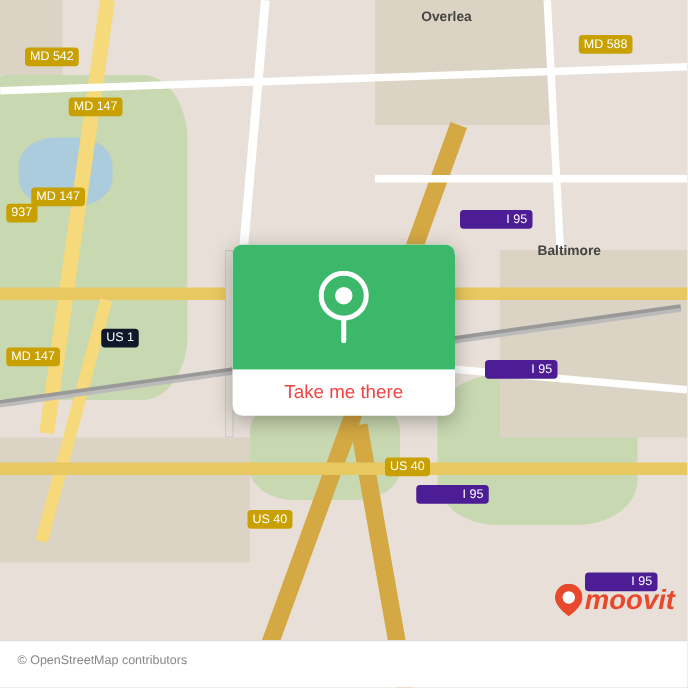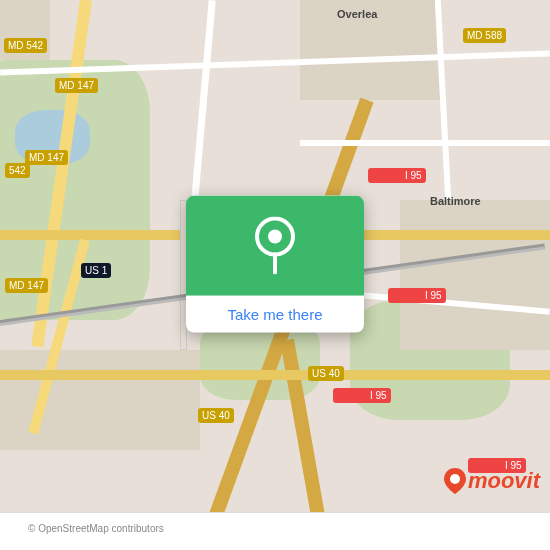--- a/index.html
+++ b/index.html
@@ -47,21 +47,21 @@
       background: #ddd5c8;
     }
 
     
     #info-bar {
       position: absolute;
       bottom: 0;
       left: 0;
       right: 0;
       background: white;
-      padding: 10px 14px 12px 28px;
+      padding: 10px 14px 12px 14px;
       border-top: 1px solid #ddd;
       z-index: 100;
     }
 
     #copyright {
       font-size: 10px;
       color: #888;
       margin-bottom: 4px;
     }
 
@@ -90,21 +90,21 @@
       display: flex;
       justify-content: center;
       align-items: center;
       height: 100px;
     }
 
     #popup-label {
       padding: 10px 14px;
       font-size: 15px;
       font-weight: 500;
-      color: #3b82f6;
+      color: #ef4444;
       text-align: center;
       cursor: pointer;
     }
 
     
     #popup-card::after {
       content: '';
       position: absolute;
       bottom: -10px;
       left: 50%;
@@ -128,21 +128,21 @@
       z-index: 10;
       white-space: nowrap;
     }
 
     .road-shield-yellow {
       background: #c8a000;
       color: white;
     }
 
     .road-shield-blue {
-      background: #ef4444;
+      background: #4c1d95;
       color: white;
       padding-left: 37px;
     }
 
     
     .map-label {
       position: absolute;
       font-size: 11px;
       color: #444;
       font-weight: bold;
@@ -199,25 +199,25 @@
   <div style="position:absolute;top:0;left:200px;width:7px;height:200px;background:#fff;transform:rotate(5deg);"></div>
   <div style="position:absolute;top:60px;left:0;width:550px;height:6px;background:#fff;transform:rotate(-2deg);"></div>
   <div style="position:absolute;top:140px;left:300px;width:250px;height:6px;background:#fff;"></div>
   <div style="position:absolute;top:300px;left:350px;width:200px;height:6px;background:#fff;transform:rotate(5deg);"></div>
   <div style="position:absolute;top:200px;left:180px;width:7px;height:150px;background:#e8e0d8;border:1px solid #ccc;"></div>
   <div style="position:absolute;top:0;left:440px;width:6px;height:200px;background:#fff;transform:rotate(-3deg);"></div>
 
   <div style="position:absolute;top:320px;left:0;width:550px;height:5px;background:#999;transform:rotate(-8deg);transform-origin:left center;"></div>
   <div style="position:absolute;top:320px;left:0;width:550px;height:3px;background:#bbb;transform:rotate(-8deg);transform-origin:left center;margin-top:3px;"></div>
 
-  <div class="road-shield road-shield-yellow" style="top:38px;left:4px;text-align:right;">MD 542</div>
+  <div class="road-shield road-shield-yellow" style="top:38px;left:20px;text-align:right;">MD 542</div>
   <div class="road-shield road-shield-yellow" style="top:78px;left:55px;">MD 147</div>
   <div class="road-shield road-shield-yellow" style="top:150px;left:25px;">MD 147</div>
   <div class="road-shield road-shield-yellow" style="top:278px;left:5px;">MD 147</div>
-  <div class="road-shield road-shield-yellow" style="top:163px;left:5px;">542</div>
+  <div class="road-shield road-shield-yellow" style="top:163px;left:5px;">937</div>
   <div class="road-shield" style="top:263px;left:81px;background:#0f172a;">US 1</div>
   <div class="road-shield road-shield-blue" style="top:168px;left:368px;">I 95</div>
   <div class="road-shield road-shield-blue" style="top:288px;left:388px;">I 95</div>
   <div class="road-shield road-shield-blue" style="top:388px;left:333px;">I 95</div>
   <div class="road-shield road-shield-blue" style="top:458px;left:468px;">I 95</div>
   <div class="road-shield road-shield-yellow" style="top:366px;left:308px;">US 40</div>
   <div class="road-shield road-shield-yellow" style="top:408px;left:198px;">US 40</div>
   <div class="road-shield road-shield-yellow" style="top:28px;left:463px;">MD 588</div>
 
   <div class="map-label" style="top:8px;left:337px;">Overlea</div>

